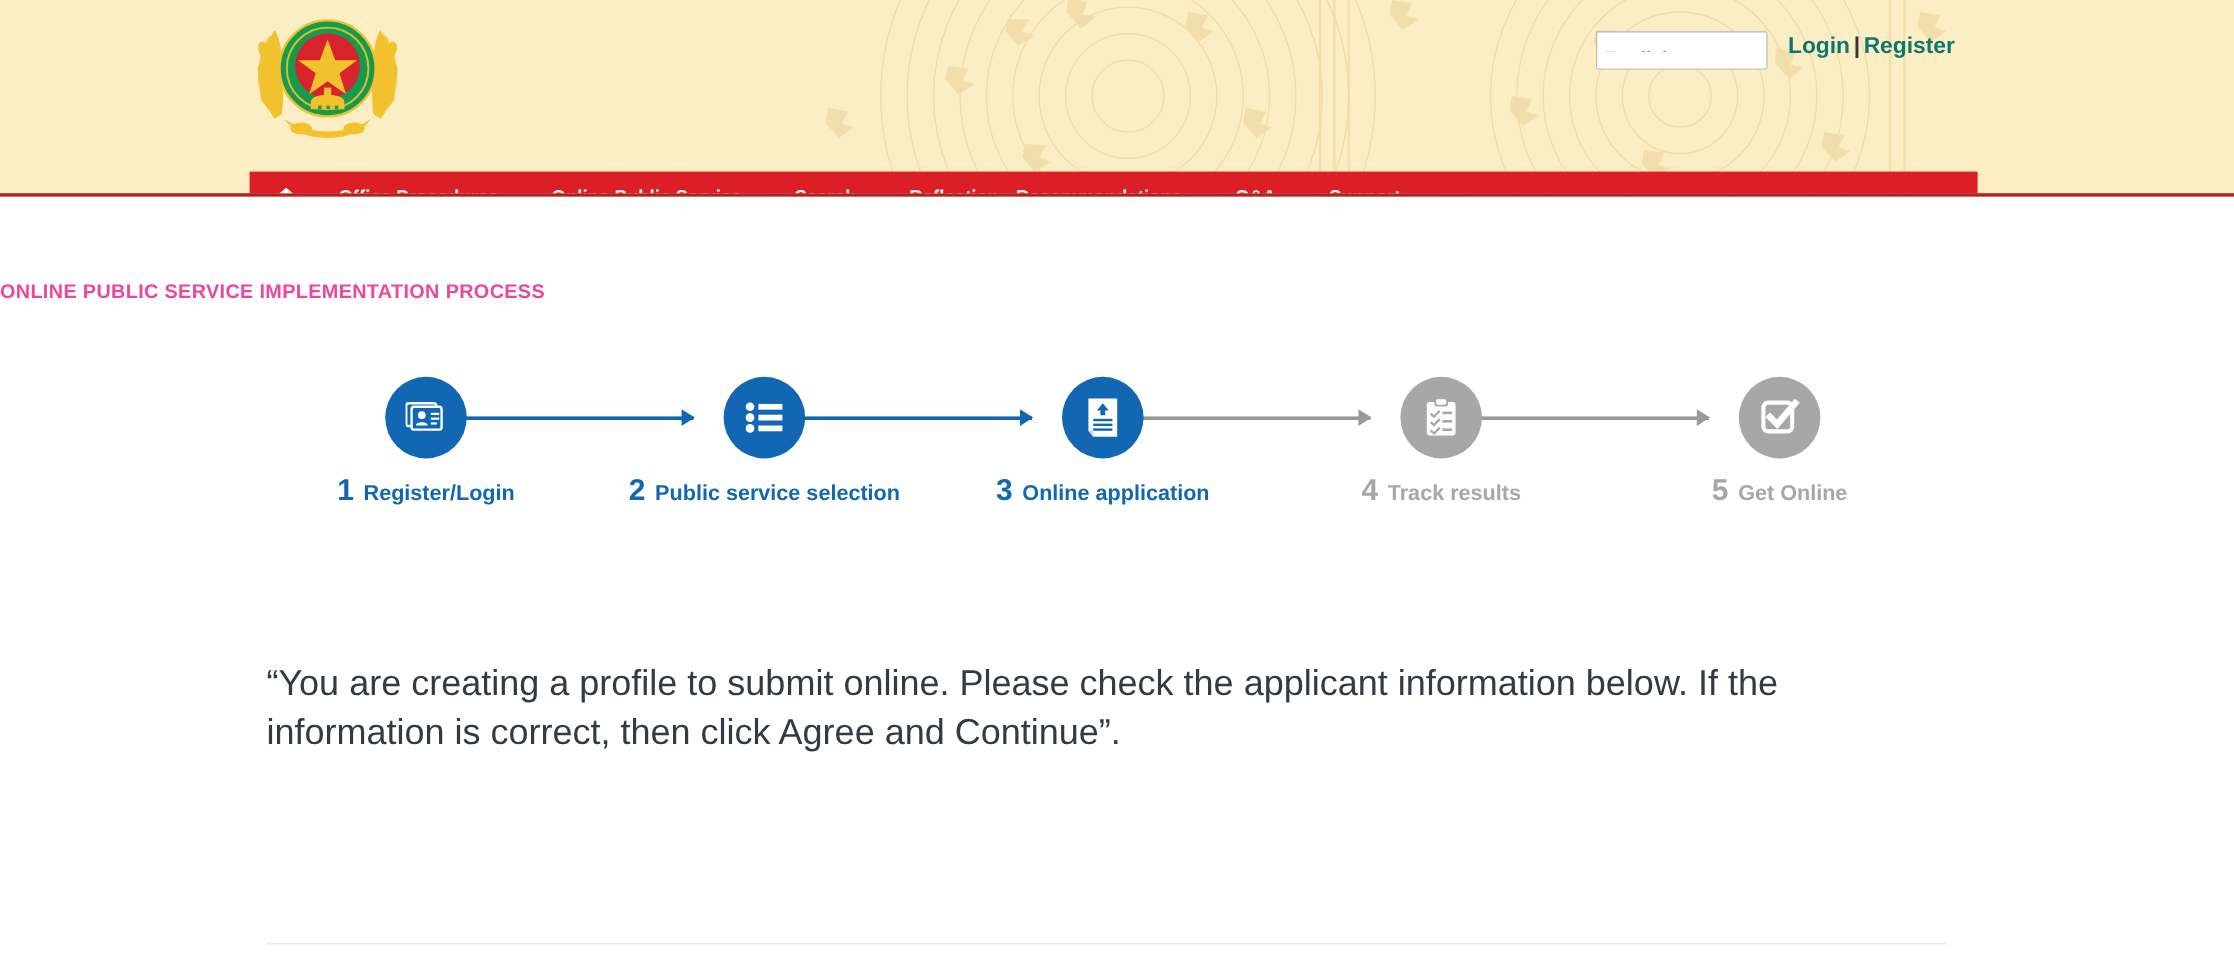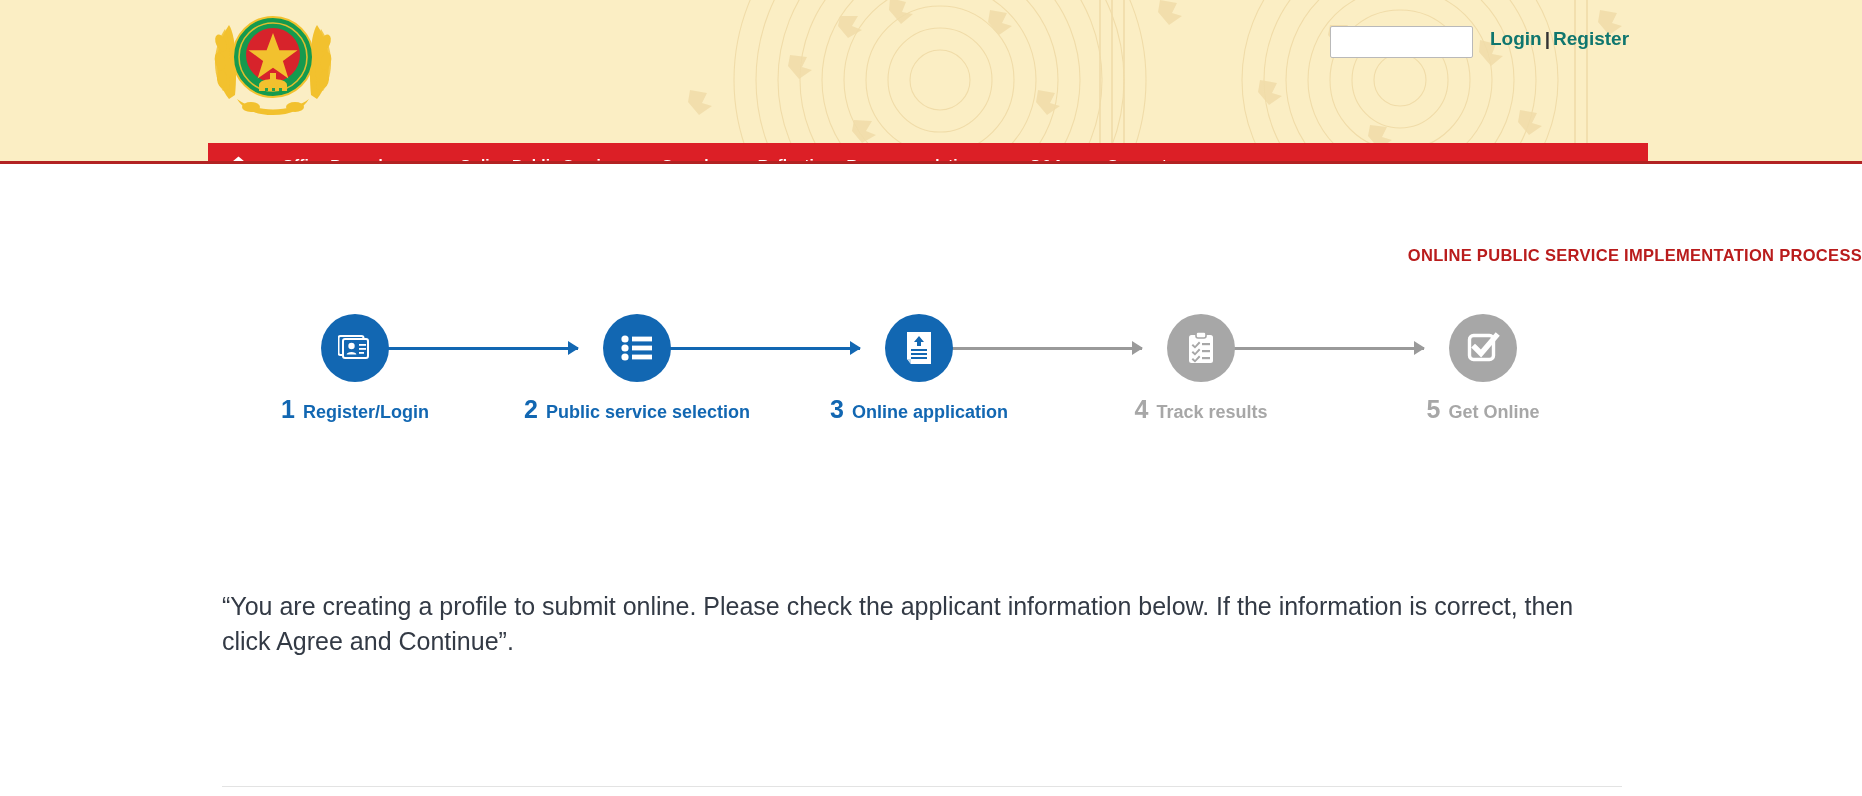--- a/index.html
+++ b/index.html
@@ -122,26 +122,26 @@
   
   .page {
     position: relative;
     width: 1862px;
     height: 632px;
     background: #ffffff;
   }
 
   .process-title {
     position: absolute;
-    left: 0; top: 82px;
+    left: 0; top: 70px;
     width: 1862px;
-    text-align: right;
+    text-align: left;
     font-size: 16.5px;
     font-weight: bold;
-    color: #b91c1c;
+    color: #ec4899;
     letter-spacing: 0.3px;
   }
 
   
   .stepper {
     position: absolute;
     left: 290px; top: 150px;
     width: 1300px; height: 145px;
   }
   .step {
@@ -196,24 +196,23 @@
     border-bottom: 7px solid transparent;
   }
   .connector.blue .arrow { border-left: 11px solid #1267b2; }
   .connector.gray .arrow { border-left: 11px solid #9a9a9a; }
 
   
   .quote {
     position: absolute;
     left: 222px; top: 385px;
     width: 1380px;
-    font-size: 25px;
+    font-size: 30px;
     color: #333a45;
     line-height: 1.38;
-    margin-top: 40px;
   }
   .divider {
     position: absolute;
     left: 222px; top: 622px;
     width: 1400px;
     height: 1px;
     background: #e3e3e3;
   }
 </style>
 </head>

